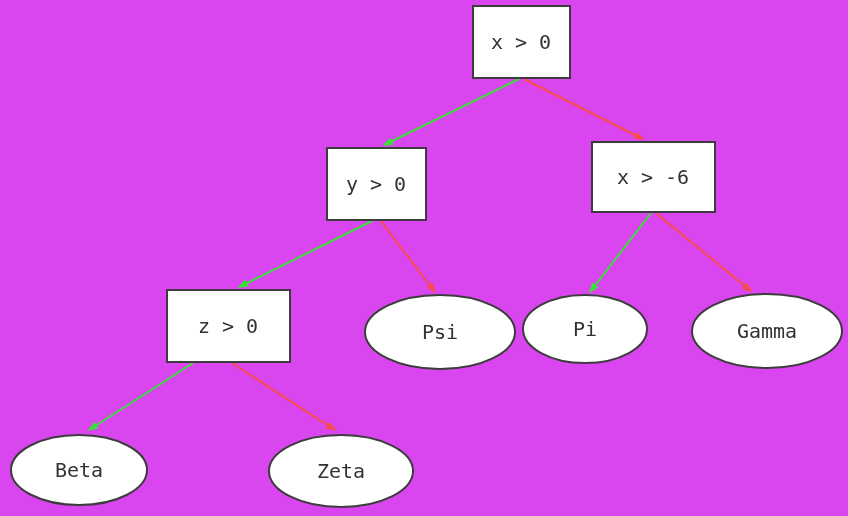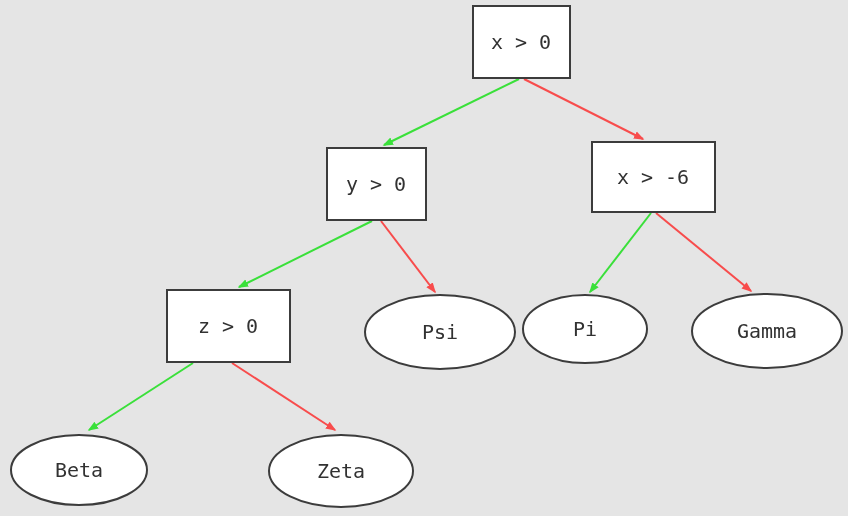--- a/index.html
+++ b/index.html
@@ -4,21 +4,21 @@
 <style>
   html, body {
     margin: 0;
     padding: 0;
     background: #ffffff;
   }
   .frame {
     position: relative;
     width: 848px;
     height: 516px;
-    background: #e5e5e5;
+    background: #d946ef;
     font-family: "DejaVu Sans Mono", monospace;
     overflow: hidden;
   }
   svg { display: block; }
   .edge {
     stroke-width: 2;
     fill: none;
   }
   .edge.true-branch  { stroke: #3ae03a; }
   .edge.false-branch { stroke: #f84c4c; }

